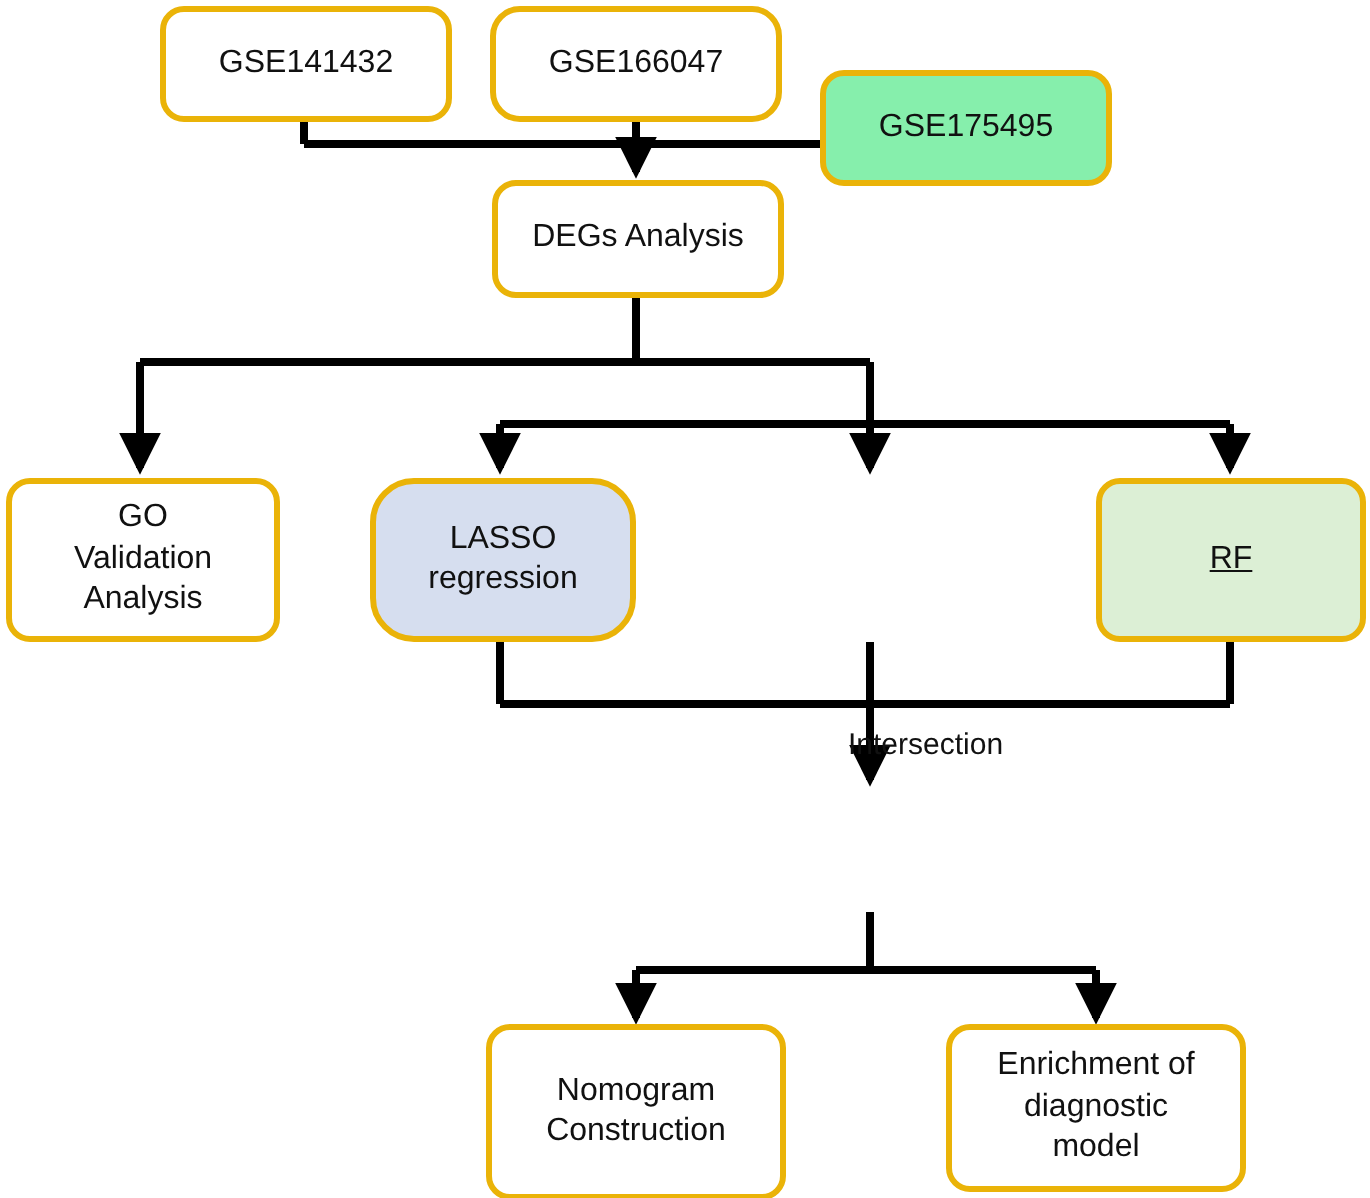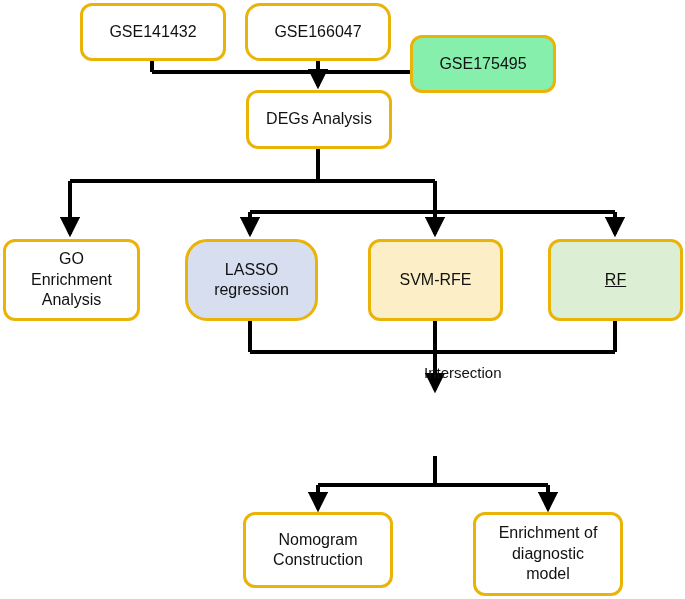--- a/index.html
+++ b/index.html
@@ -105,39 +105,36 @@
   <div class="node" style="left:410px; top:3px; width:146px; height:58px; background:#86efac;margin-top:32px;">
     <span>GSE175495</span>
   </div>
 
   <div class="node" style="left:246px; top:90px; width:146px; height:59px; background:#ffffff;text-align:center;">
     <span>DEGs Analysis</span>
   </div>
 
   <div class="node" style="left:3px; top:239px; width:137px; height:82px; background:#ffffff;">
     <span>GO
-Enrichment
+Validation
 Analysis</span>
   </div>
 
   <div class="node" style="left:185px; top:239px; width:133px; height:82px; background:#D6DEEF;border-radius:22px;">
     <span>LASSO
 regression</span>
   </div>
 
-  <div class="node" style="left:368px; top:239px; width:135px; height:82px; background:#FCEFC7;">
-    <span>SVM-RFE</span>
-  </div>
 
   <div class="node" style="left:548px; top:239px; width:135px; height:82px; background:#DCEFD5;text-decoration:underline;">
     <span>RF</span>
   </div>
 
 
-  <div class="node" style="left:243px; top:512px; width:150px; height:76px; background:#ffffff;">
+  <div class="node" style="left:243px; top:512px; width:150px; height:88px; background:#ffffff;">
     <span>Nomogram
 Construction</span>
   </div>
 
   <div class="node" style="left:473px; top:512px; width:150px; height:84px; background:#ffffff;">
     <span>Enrichment of
 diagnostic
 model</span>
   </div>
 

